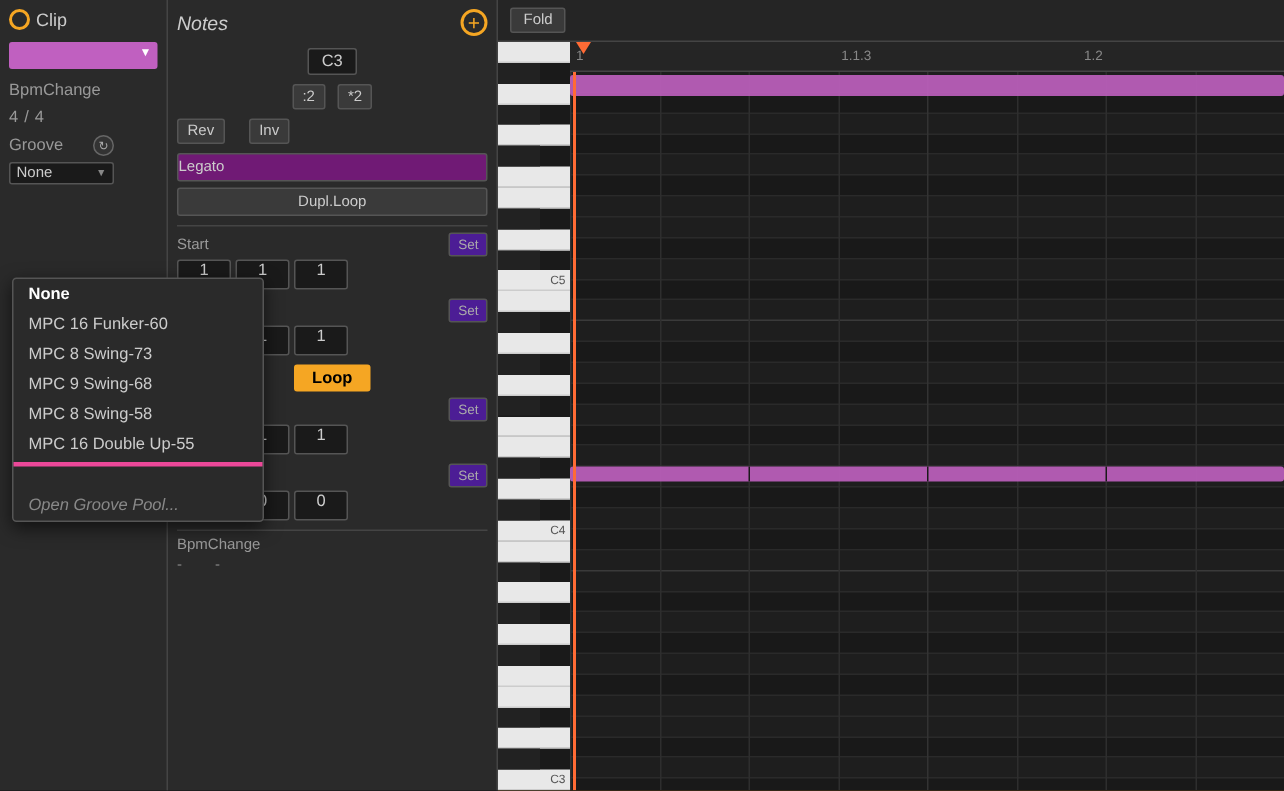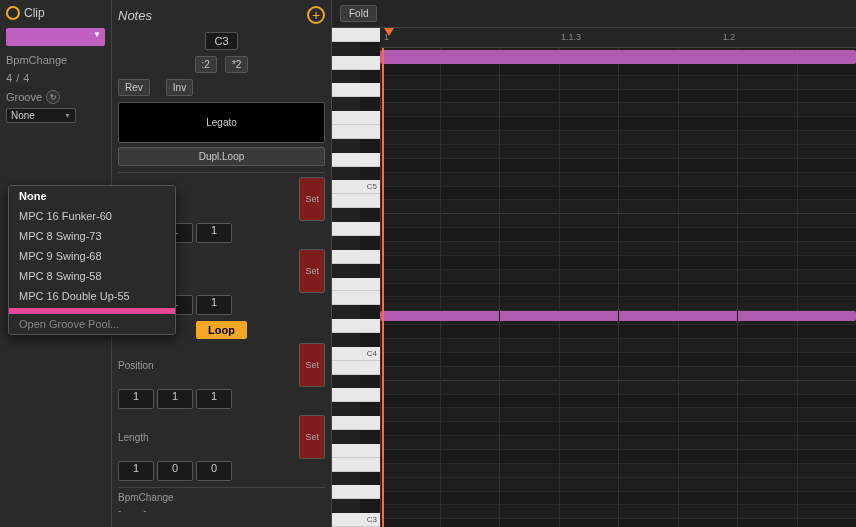--- a/index.html
+++ b/index.html
@@ -59,21 +59,21 @@
       display: flex;
       align-items: center;
       gap: 4px;
       margin-bottom: 6px;
       font-size: 11px;
       color: #999;
     }
     .groove-row {
       display: flex;
       align-items: center;
-      gap: 4px;
+      gap: 20px;
       margin-bottom: 4px;
       font-size: 11px;
       color: #999;
     }
     .groove-btn {
       width: 14px;
       height: 14px;
       border-radius: 50%;
       border: 1px solid #666;
       background: #333;
@@ -120,23 +120,24 @@
       cursor: pointer;
       color: #ccc;
       font-size: 11px;
     }
     .dropdown-item.active {
       color: #fff;
       font-weight: bold;
     }
     .dropdown-item.last {
       color: #888;
-      border-top: 6px solid #ec4899;
+      font-style: italic;
+      border-top: 3px solid #ec4899;
       margin-top: 2px;
-      padding-top: 4px;
+      padding-top: 20px;
     }
     .dropdown-item.highlighted {
       background: #222;
       color: #aaa;
     }
 
     
     .notes-panel {
       width: 220px;
       background: #2a2a2a;
@@ -205,24 +206,24 @@
       display: flex;
       align-items: center;
       justify-content: space-between;
       margin-bottom: 2px;
     }
     .notes-label {
       color: #999;
       font-size: 10px;
     }
     .set-btn {
-      background: #7f1d1d;
-      border: 1px solid #555;
-      border-radius: 2px;
-      padding: 16px 5px;
+      background: #4c1d95;
+      border: 1px solid #555;
+      border-radius: 2px;
+      padding: 2px 5px;
       color: #aaa;
       font-size: 9px;
       cursor: pointer;
     }
     .triple-input {
       display: flex;
       gap: 3px;
       margin-bottom: 6px;
     }
     .num-input {
@@ -241,29 +242,29 @@
       border-radius: 2px;
       padding: 3px 12px;
       color: #000;
       font-size: 11px;
       font-weight: bold;
       cursor: pointer;
       display: block;
       margin: 4px auto 4px;
     }
     .legato-btn {
-      background: #000000;
-      border: 1px solid #555;
-      border-radius: 2px;
-      padding: 14px 0;
+      background: #701a75;
+      border: 1px solid #555;
+      border-radius: 2px;
+      padding: 3px 0;
       color: #ccc;
       font-size: 10px;
       cursor: pointer;
       width: 100%;
-      text-align: center;
+      text-align: left;
       margin-bottom: 4px;
     }
     .dupl-btn {
       background: #3a3a3a;
       border: 1px solid #555;
       border-radius: 2px;
       padding: 3px 0;
       color: #ccc;
       font-size: 10px;
       cursor: pointer;

